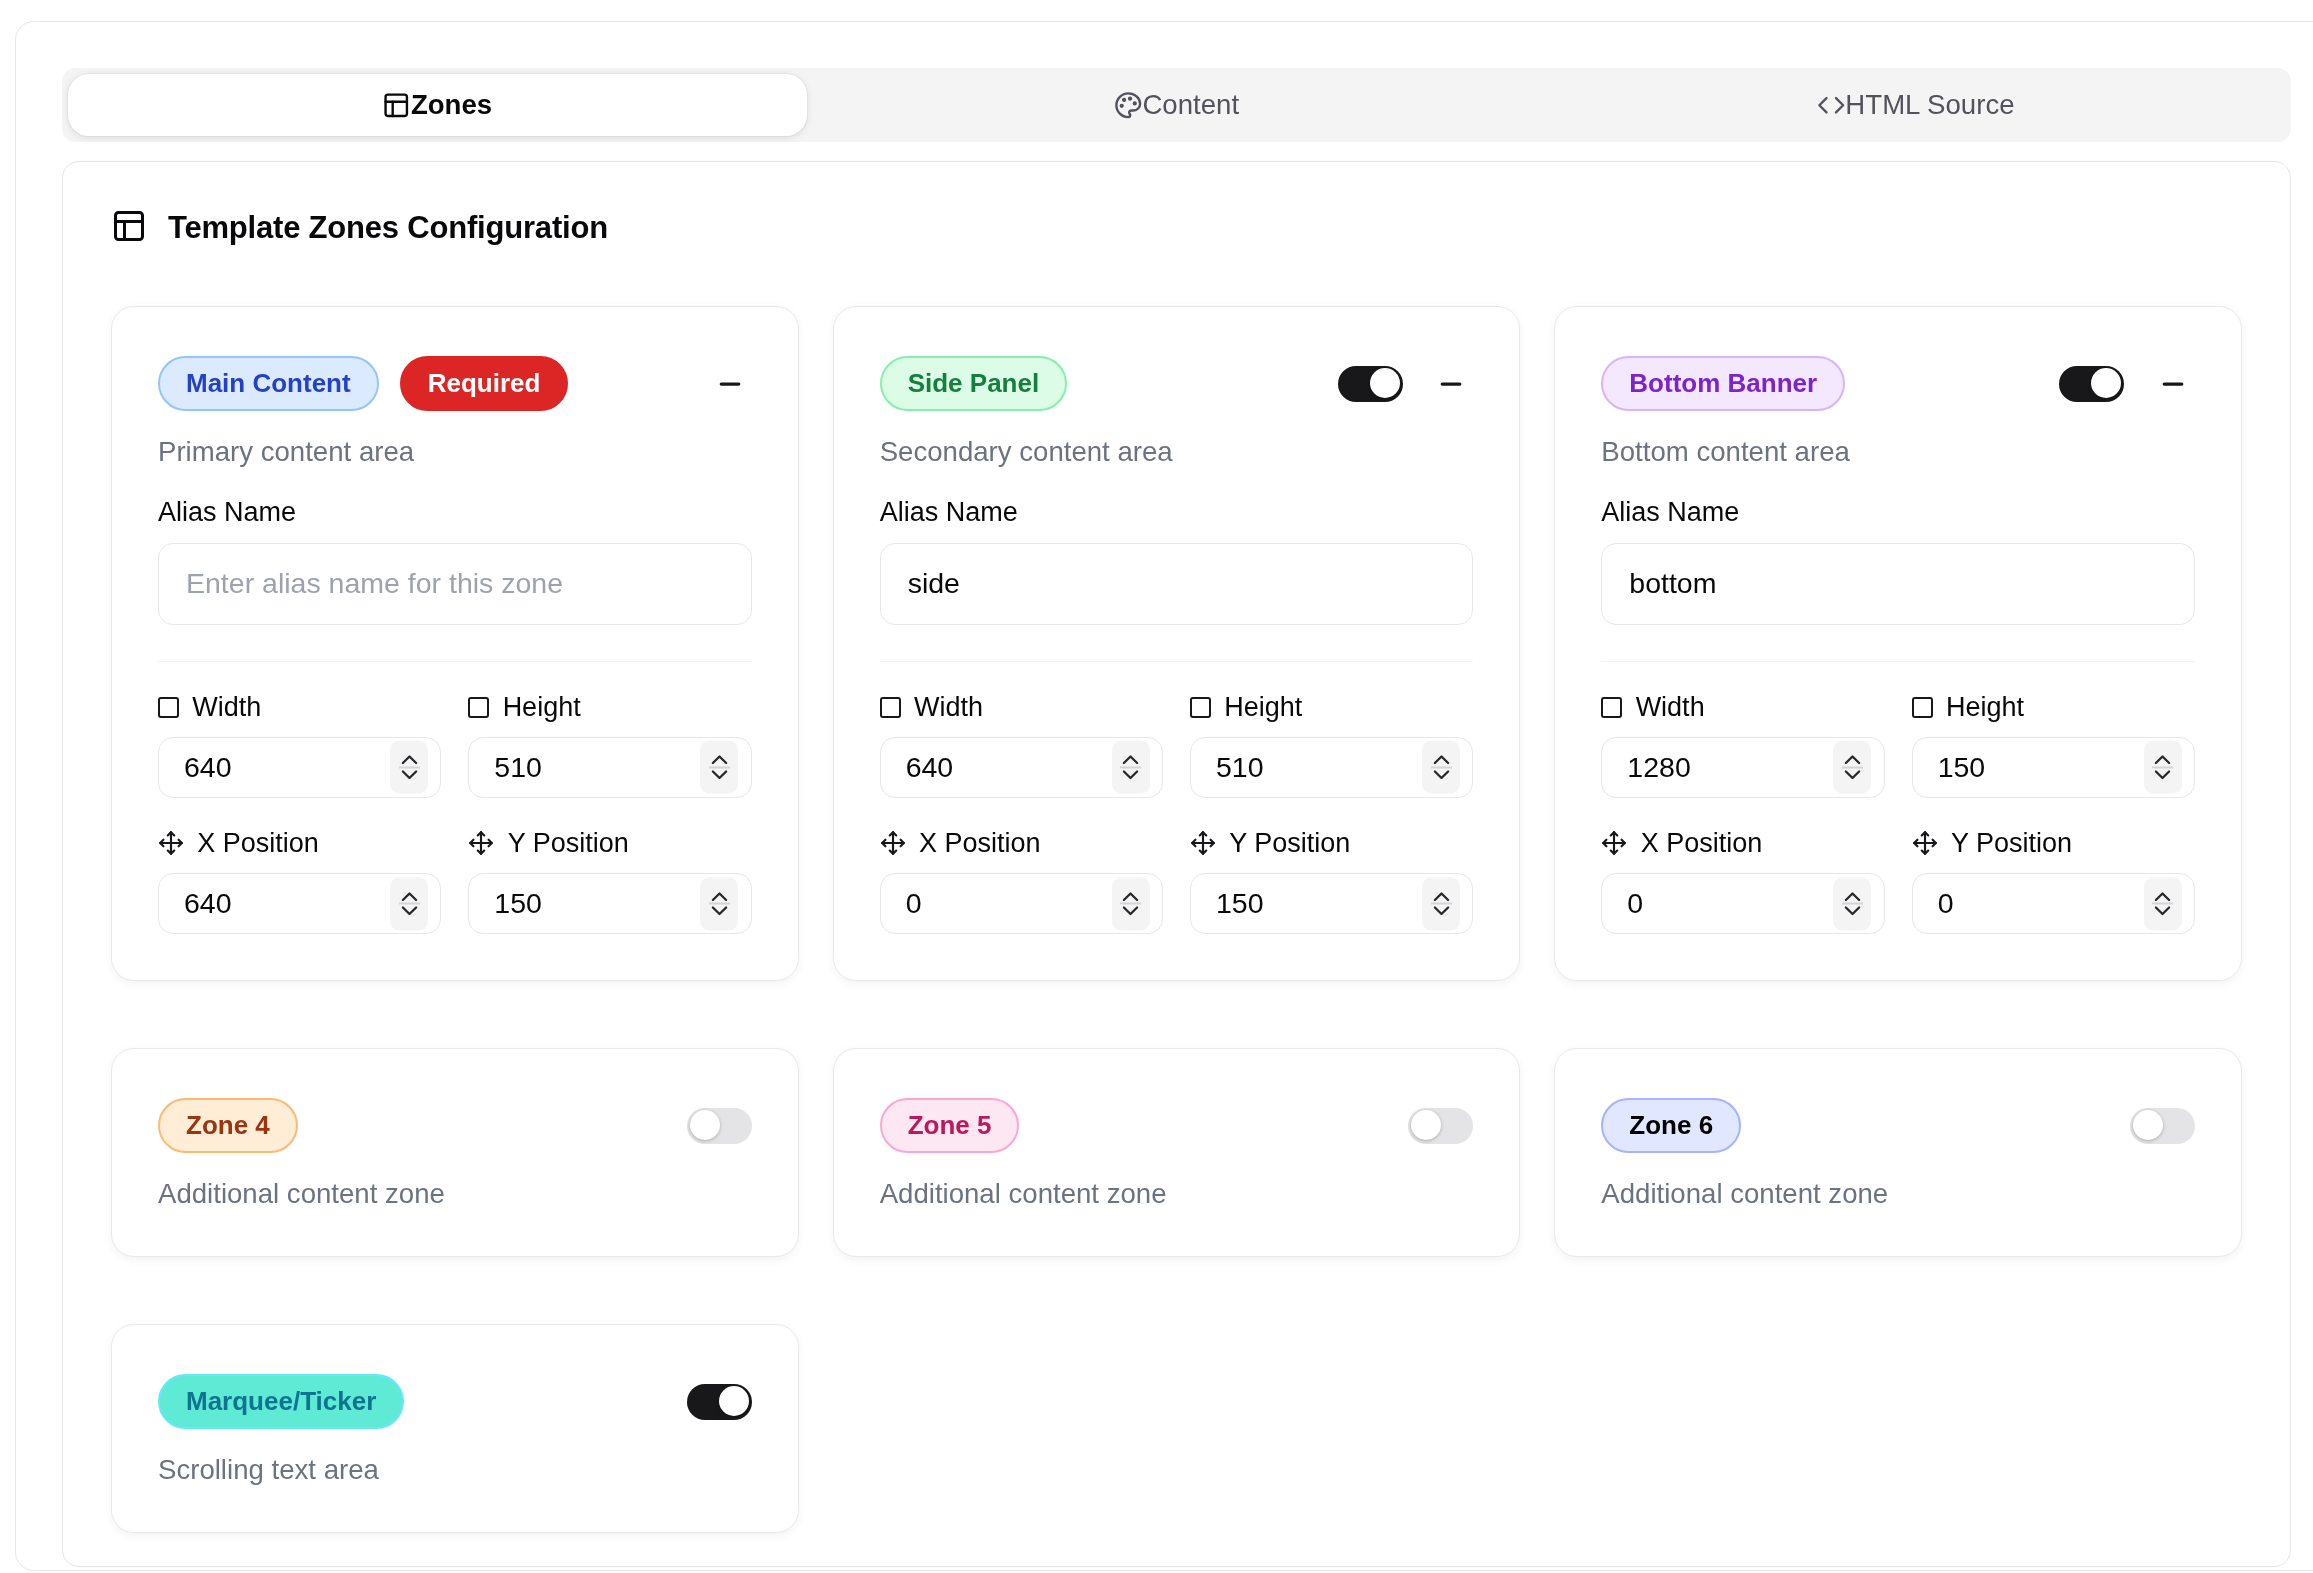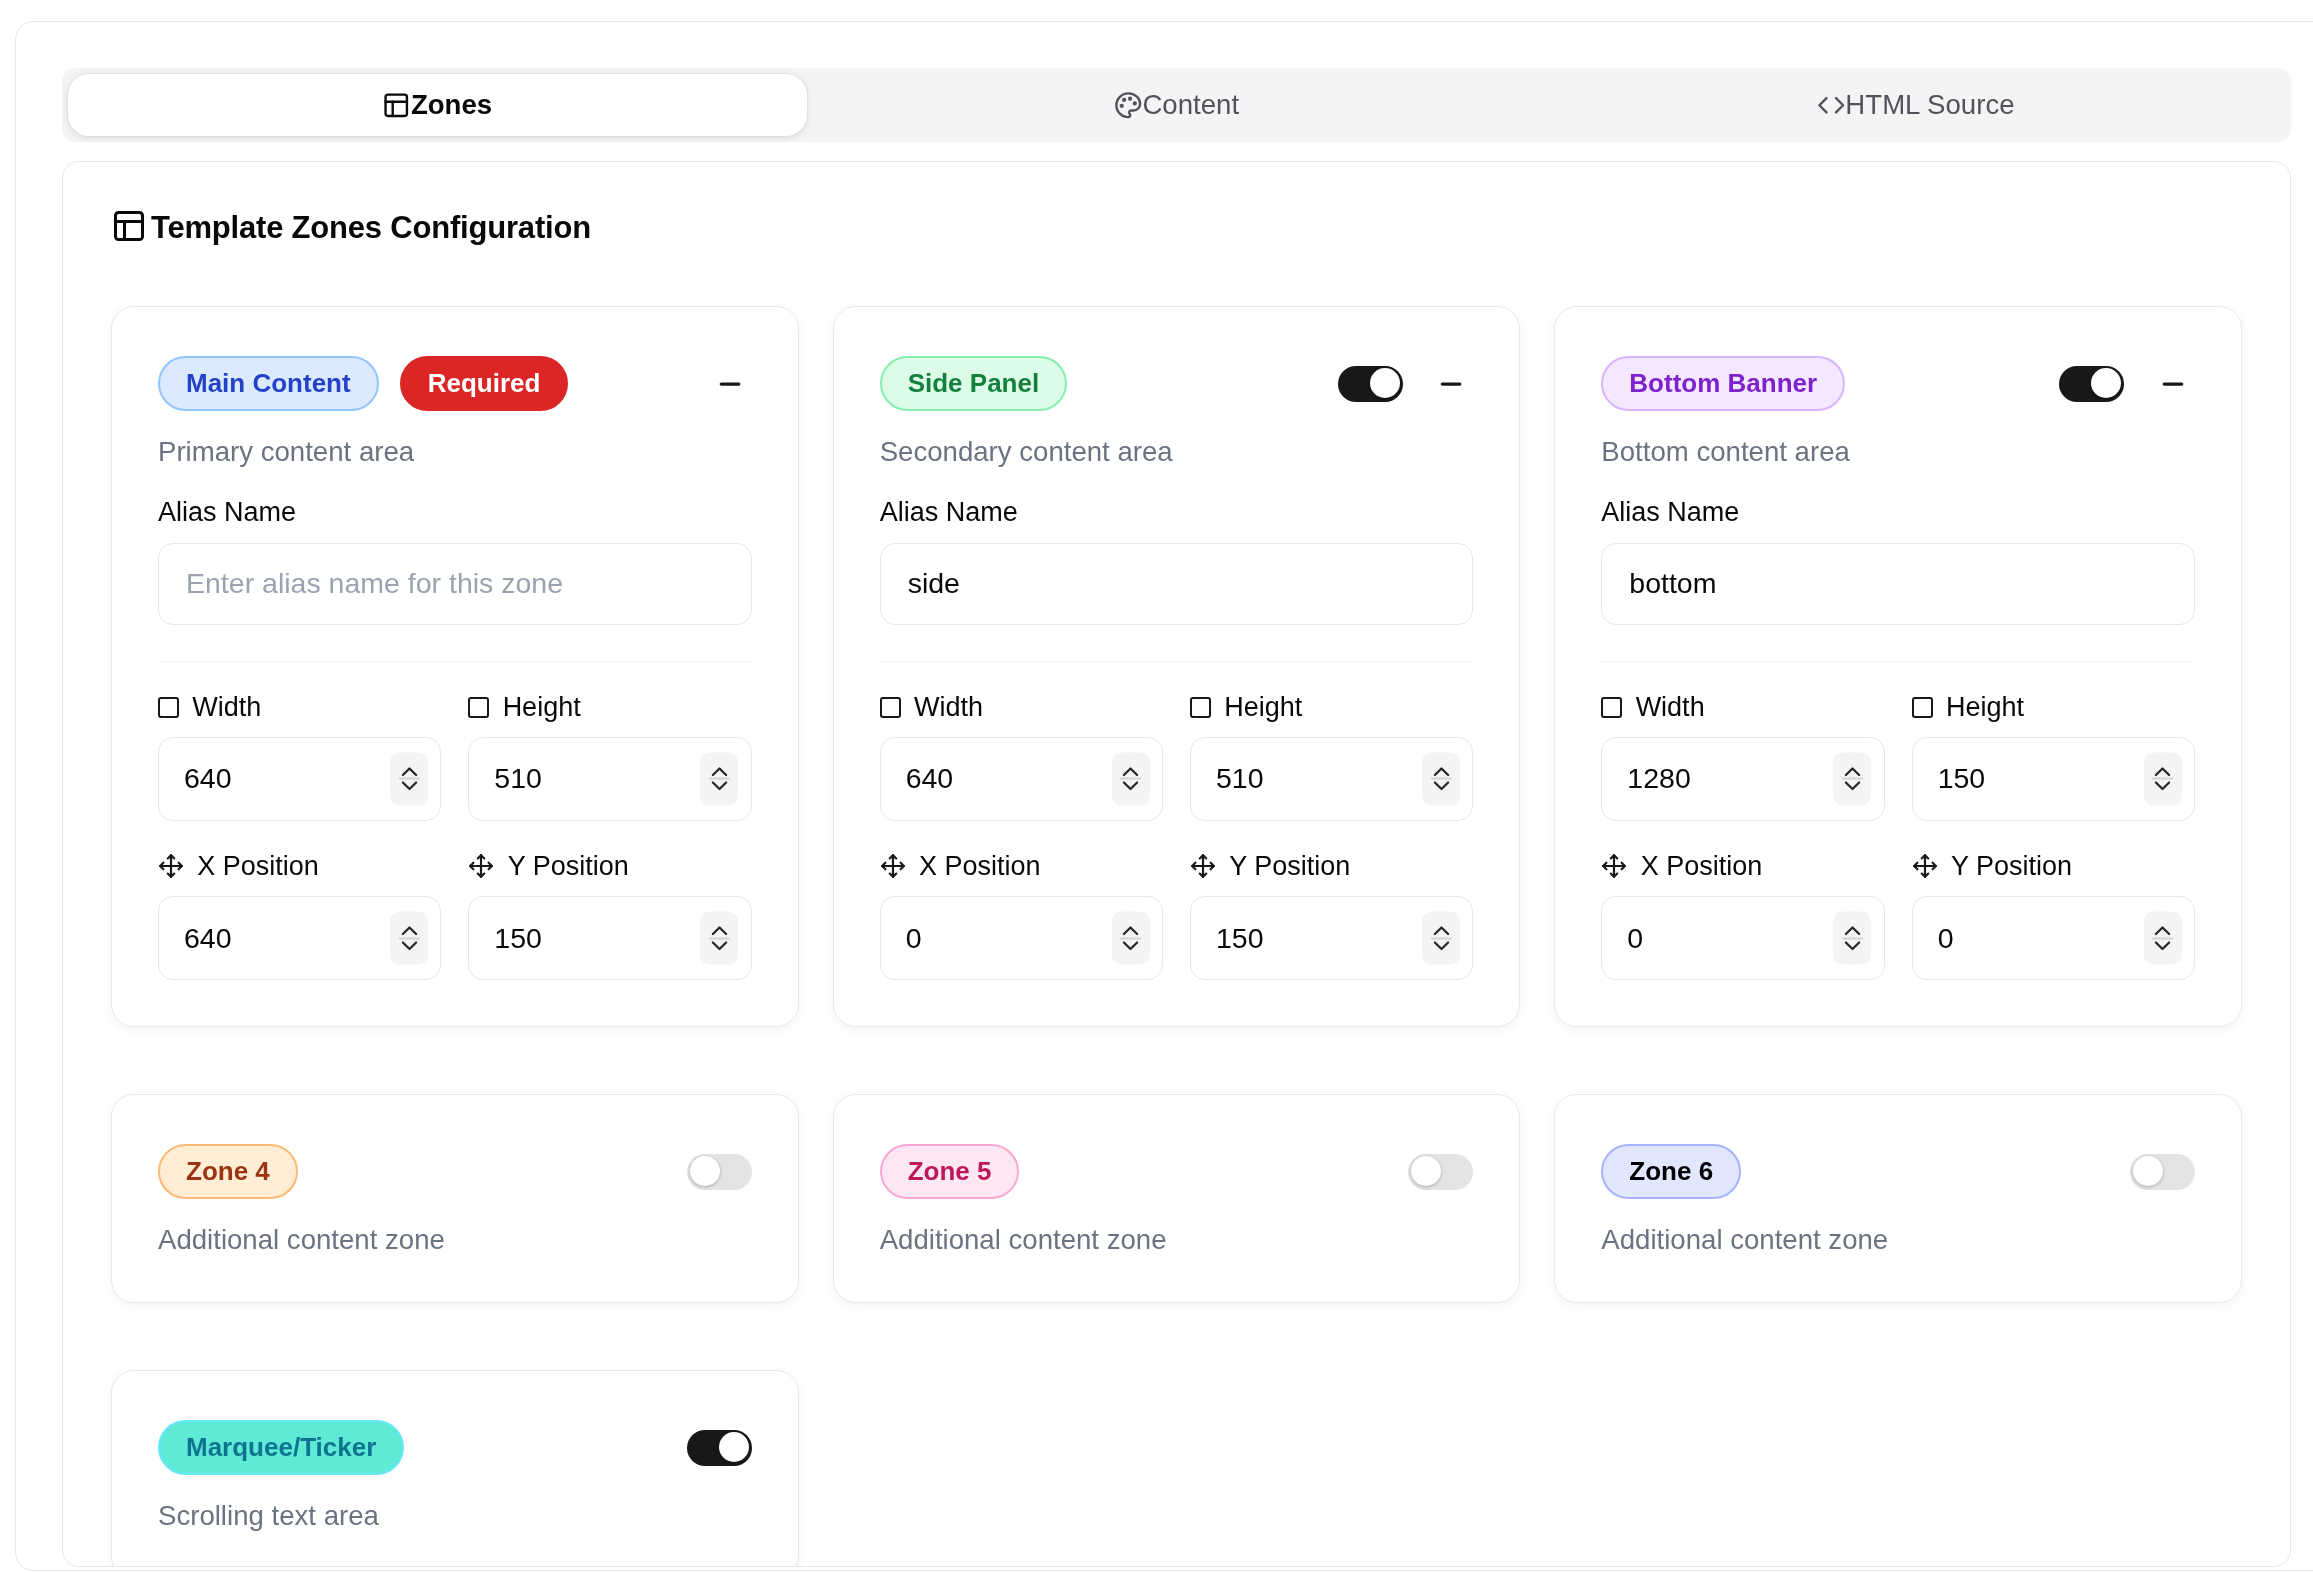--- a/index.html
+++ b/index.html
@@ -51,21 +51,21 @@
   
   .config {
     border: 1.9px solid #e5e7eb;
     border-radius: 17px;
     height: 1406px;
     padding: 46px 48px;
     overflow: hidden;
     background: #fff;
   }
   .config-head {
-    display: flex; align-items: center; gap: 4px;
+    display: flex; align-items: center; gap: 21px;
     margin-bottom: 59px;
   }
   .config-head h2 {
     font-size: 31px; font-weight: 700; letter-spacing: -0.2px;
   }
 
   
   .grid {
     display: grid;
     grid-template-columns: repeat(3, 1fr);
@@ -141,21 +141,21 @@
     font-size: 27px; font-weight: 500; margin-bottom: 14.3px;
   }
   .sq-icon {
     width: 21px; height: 21px; flex: none;
     border: 2.9px solid #18181b; border-radius: 2.9px;
   }
   .move-icon { display: flex; color: #18181b; flex: none; }
 
   .num-wrap { position: relative; }
   .num-input {
-    width: 100%; height: 84px;
+    width: 100%; height: 61px;
     border: 1.9px solid #e5e7eb; border-radius: 15px;
     padding: 0 63px 0 25px;
     font-family: inherit; font-size: 28.5px; color: #09090b;
     outline: none; background: #fff;
   }
   .stepper {
     position: absolute; right: 13.3px; top: 50%;
     transform: translateY(-50%);
     width: 38px; height: 53px;
     background: #f4f4f5; border-radius: 9.5px;

